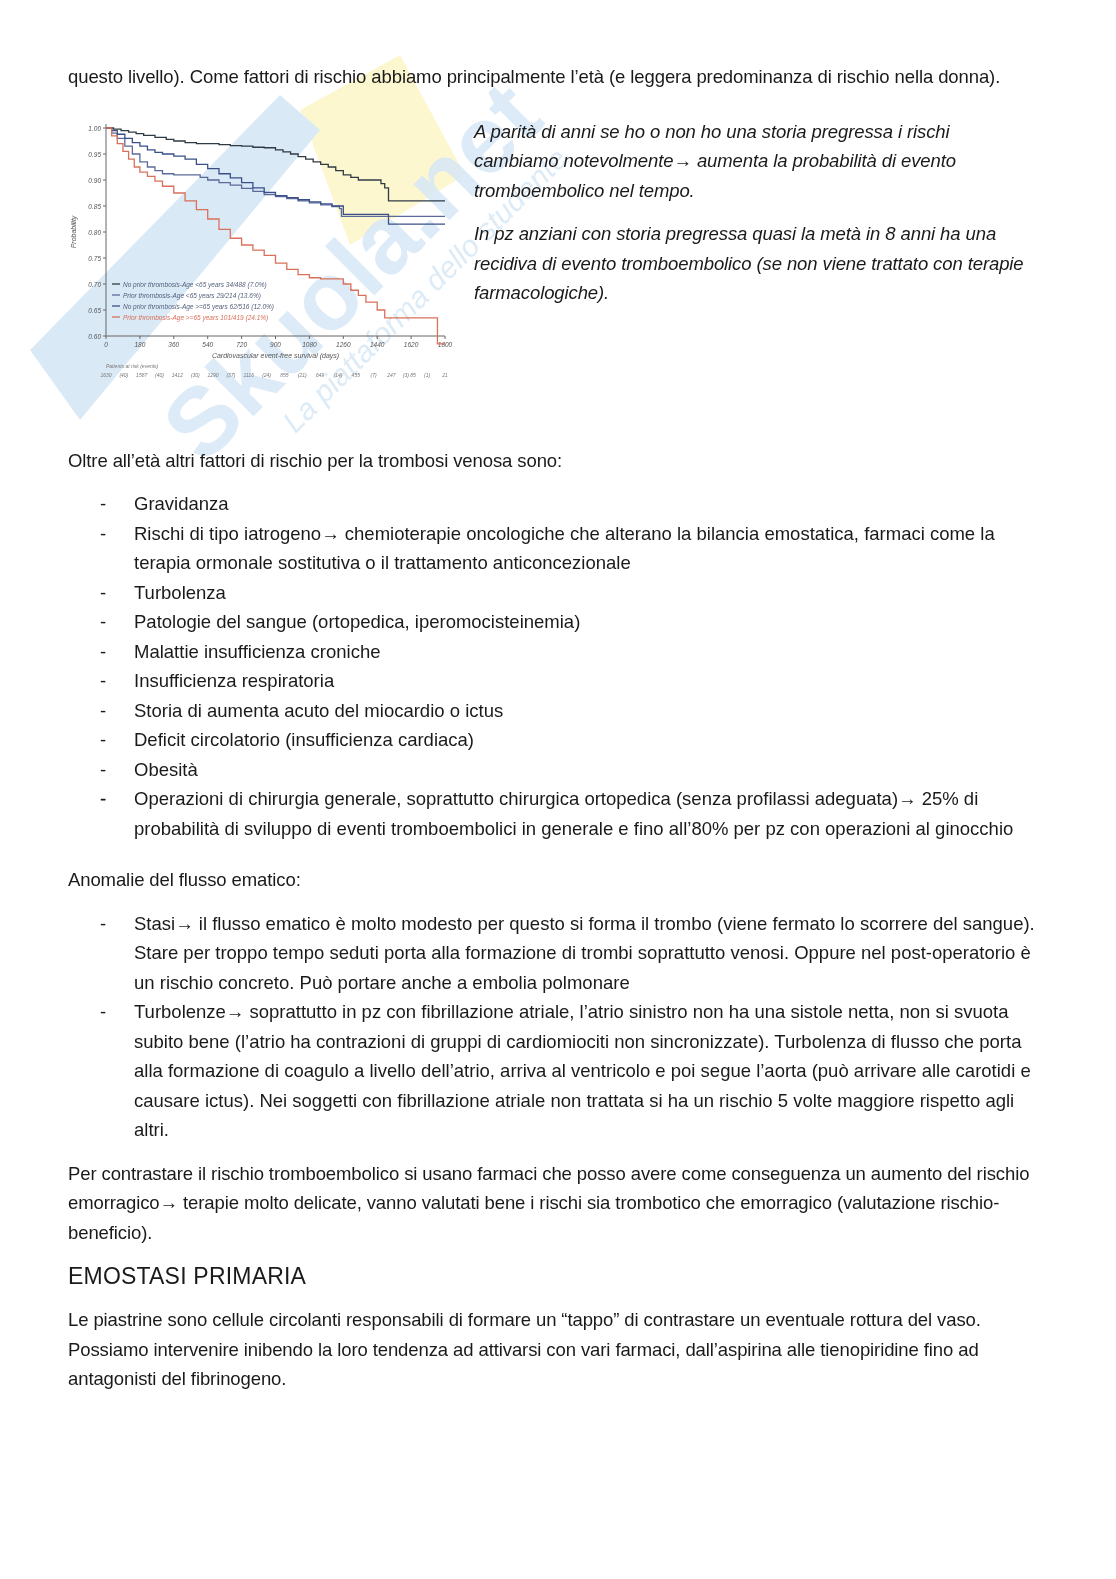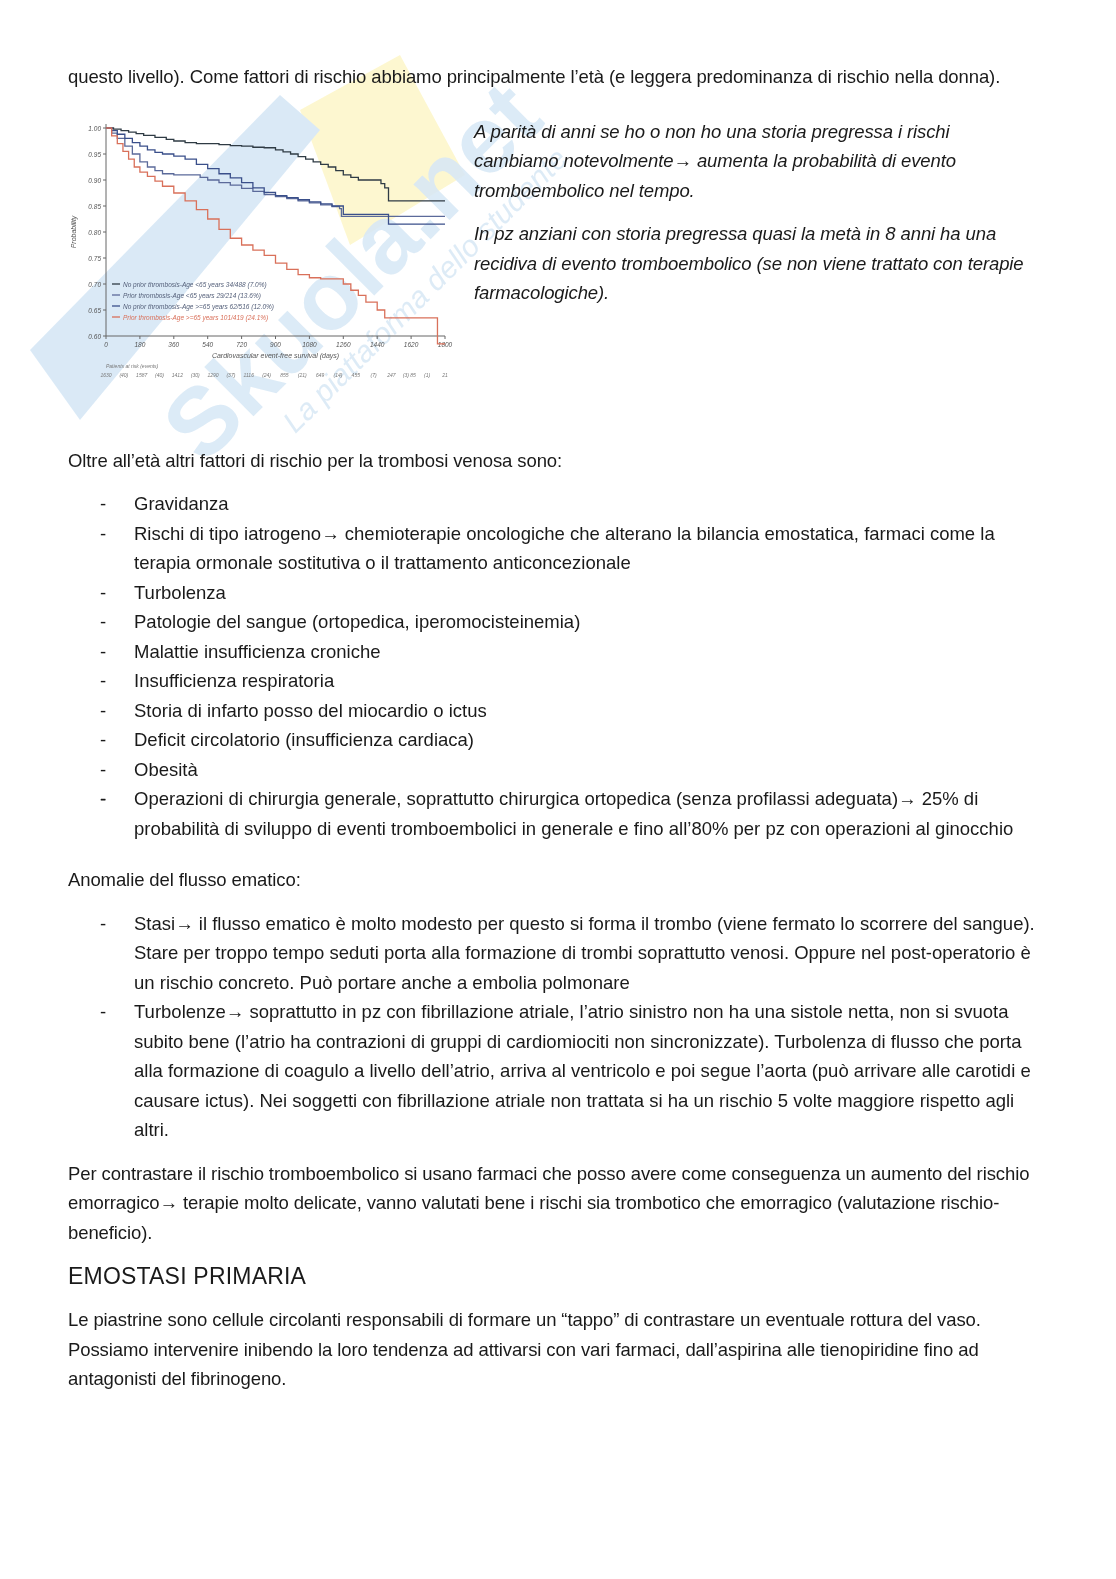--- a/index.html
+++ b/index.html
@@ -136,21 +136,21 @@
 
   <p class="section-lead">Oltre all’età altri fattori di rischio per la trombosi venosa sono:</p>
 
   <ul class="dash" id="risk-list">
       <li><span class="dash-mark">-</span><span>Gravidanza</span></li>
       <li><span class="dash-mark">-</span><span>Rischi di tipo iatrogeno→ chemioterapie oncologiche che alterano la bilancia emostatica, farmaci come la terapia ormonale sostitutiva o il trattamento anticoncezionale</span></li>
       <li><span class="dash-mark">-</span><span>Turbolenza</span></li>
       <li><span class="dash-mark">-</span><span>Patologie del sangue (ortopedica, iperomocisteinemia)</span></li>
       <li><span class="dash-mark">-</span><span>Malattie insufficienza croniche</span></li>
       <li><span class="dash-mark">-</span><span>Insufficienza respiratoria</span></li>
-      <li><span class="dash-mark">-</span><span>Storia di infarto posso del miocardio o ictus</span></li>
+      <li><span class="dash-mark">-</span><span>Storia di aumenta acuto del miocardio o ictus</span></li>
       <li><span class="dash-mark">-</span><span>Deficit circolatorio (insufficienza cardiaca)</span></li>
       <li><span class="dash-mark">-</span><span>Obesità</span></li>
       <li><span class="dash-mark">-</span></li>
       <li><span class="dash-mark">-</span><span>Operazioni di chirurgia generale, soprattutto chirurgica ortopedica (senza profilassi adeguata)→ 25% di probabilità di sviluppo di eventi tromboembolici in generale e fino all’80% per pz con operazioni al ginocchio</span></li>
     </ul>
 
   <p class="section-lead">Anomalie del flusso ematico:</p>
 
   <ul class="dash" id="flow-list">
       <li><span class="dash-mark">-</span><span>Stasi→ il flusso ematico è molto modesto per questo si forma il trombo (viene fermato lo scorrere del sangue). Stare per troppo tempo seduti porta alla formazione di trombi soprattutto venosi. Oppure nel post-operatorio è un rischio concreto. Può portare anche a embolia polmonare</span></li>

